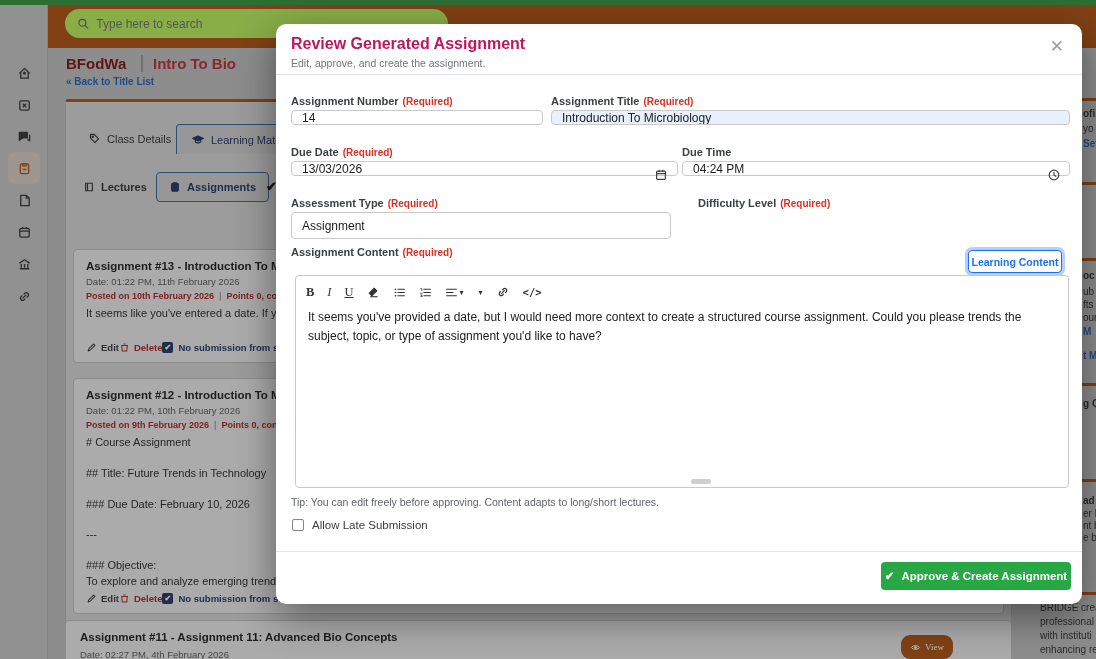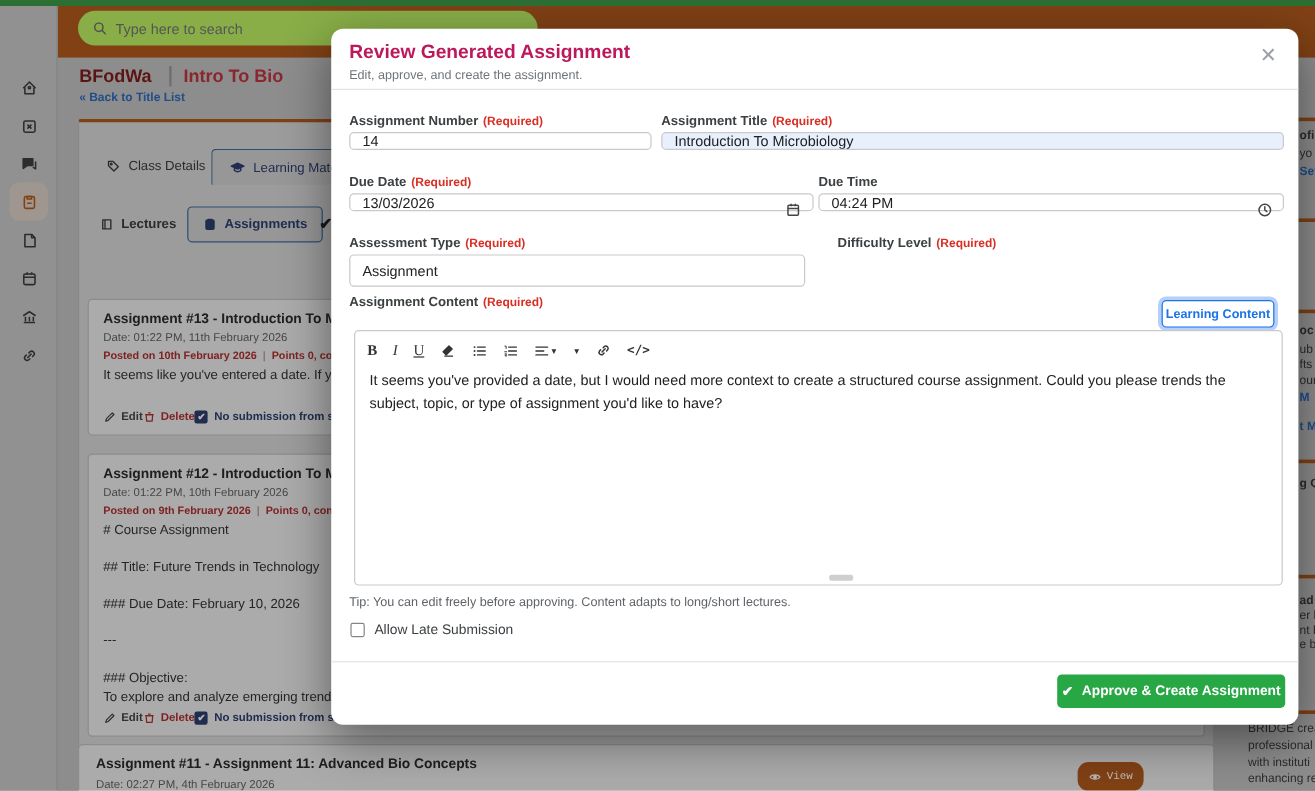--- a/index.html
+++ b/index.html
@@ -41,21 +41,21 @@
   .card-red { font-size:9px; font-weight:700; color:#b03030; margin-bottom:5px; }
   .card-red .sep { color:#9a7070; padding:0 5px; font-weight:400; }
   .card-body { font-size:11px; color:#333; line-height:1.4; white-space:pre-line; }
   .card-foot { position:absolute; left:12px; bottom:9px; display:flex; align-items:center; font-size:9.5px; font-weight:700; }
   .act-edit { color:#444; display:flex; align-items:center; gap:4px; cursor:pointer; }
   .act-del { color:#b03030; display:flex; align-items:center; gap:4px; cursor:pointer; }
   .act-check { display:flex; align-items:center; gap:5px; color:#2d3f6e; cursor:pointer; }
   .cbx { width:11px; height:11px; background:#2d3f6e; border-radius:2px; color:#fff; font-size:8px; line-height:11px; text-align:center; }
 
   .row11 { position:absolute; left:17px; top:572px; width:947px; height:80px; background:#ededed; border:1px solid #c2c2c2; border-radius:4px; padding:10px 14px; }
-  .view-btn { position:absolute; right:58px; top:14px; height:19px; padding:12px 9px; background:#b35a1e; color:#fff; border:none; border-radius:9px; font-size:9px; display:flex; align-items:center; gap:4px; cursor:pointer; font-family:Liberation Mono, monospace; }
+  .view-btn { position:absolute; right:58px; top:14px; height:19px; padding:12px 9px; background:#b35a1e; color:#fff; border:none; border-radius:9px; font-size:9px; display:flex; align-items:center; gap:4px; cursor:pointer; font-family:Liberation Serif, serif; }
 
   .rail-line { position:absolute; width:14px; height:3px; background:#b35a1e; left:1082px; z-index:1; }
   .rail-frag { position:absolute; left:1083px; width:13px; overflow:hidden; font-size:10px; color:#3c3c3c; white-space:nowrap; z-index:1; }
   .rail-frag.b { font-weight:700; }
   .rail-frag.blue { color:#2f6bbf; font-weight:700; }
   .rail-block { position:absolute; left:1040px; top:601px; width:56px; height:58px; overflow:hidden; font-size:10px; line-height:14px; color:#3c3c3c; z-index:1; }
   .rail-block-line { white-space:nowrap; }
   .rail-line.wide { left:1078px; width:18px; }
 
   

